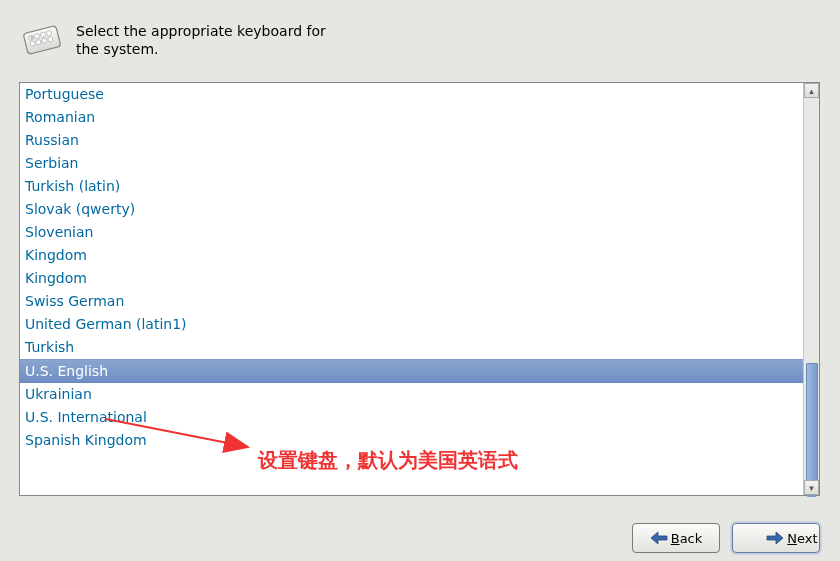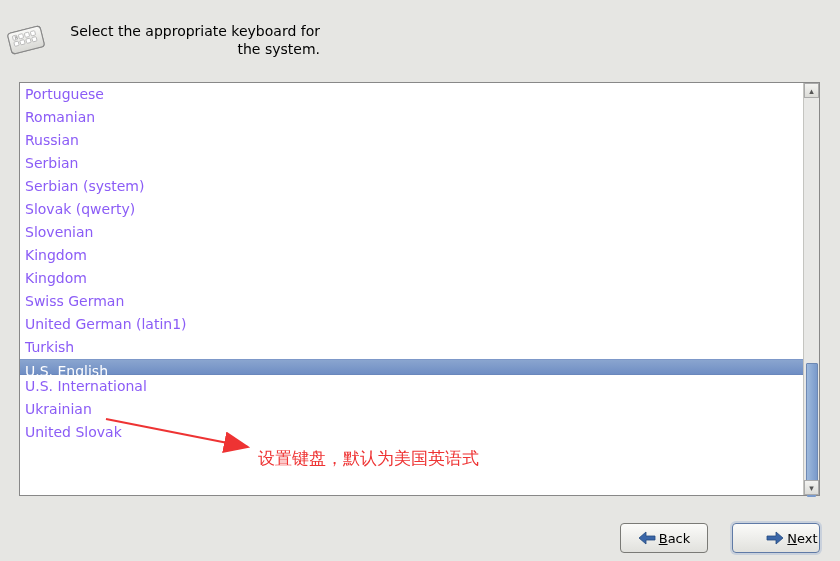--- a/index.html
+++ b/index.html
@@ -8,23 +8,22 @@
       font-size: 14px;
       background: #e6e6e3;
       width: 840px;
       height: 561px;
       overflow: hidden;
       position: relative;
     }
     .header {
       display: flex;
       align-items: flex-start;
-      padding: 22px 20px 0 4px;
+      padding: 22px 20px 0 20px;
       gap: 12px;
-      text-align: right;
     }
     .kbd-icon {
       width: 44px;
       height: 36px;
       flex-shrink: 0;
     }
     .instruction {
       font-size: 14px;
       color: #000;
       line-height: 1.3;
@@ -43,29 +42,29 @@
     .list {
       flex: 1;
       overflow: hidden;
       position: relative;
     }
     .item {
       height: 23px;
       line-height: 23px;
       padding-left: 5px;
       font-size: 14px;
-      color: #8b5cf6;
+      color: #0369a1;
       cursor: default;
     }
     .item.selected {
       background: linear-gradient(#8aa5cf, #6f8ec4);
       color: #fff;
       border-top: 1px solid #7d98c9;
       border-bottom: 1px solid #6a87bc;
-      height: 16px;
+      height: 24px;
       line-height: 22px;
     }
     .scrollbar {
       width: 16px;
       background: #e8e8e6;
       border-left: 1px solid #c4c4c0;
       position: relative;
     }
     .scroll-up, .scroll-down {
       height: 15px;
@@ -97,21 +96,21 @@
       width: 9px;
       height: 6px;
       background: #7a9acb;
       border-radius: 1px;
     }
     .buttons {
       position: absolute;
       right: 20px;
       bottom: 8px;
       display: flex;
-      gap: 24px;
+      gap: 12px;
     }
     .btn {
       width: 88px;
       height: 30px;
       border: 1px solid #7a7a76;
       border-radius: 4px;
       background: linear-gradient(#fbfbf9, #e1e1dd);
       display: flex;
       align-items: center;
       justify-content: center;
@@ -129,22 +128,23 @@
     .arrow-left, .arrow-right {
       width: 18px;
       height: 14px;
       display: inline-block;
     }
     .annotation {
       position: absolute;
       left: 258px;
       top: 447px;
       color: #e33;
-      font-size: 17px;
+      font-size: 20px;
       font-family: "Microsoft YaHei", sans-serif;
+      font-weight: bold;
     }
     .arrow-svg {
       position: absolute;
       left: 98px;
       top: 413px;
       pointer-events: none;
     }
   </style>
 </head>
 <body>
@@ -173,32 +173,32 @@
   </svg>
   <div class="instruction">Select the appropriate keyboard for the system.</div>
 </div>
 
 <div class="list-wrap">
   <div class="list" id="kbd-list">
       <div class="item">Portuguese</div>
       <div class="item">Romanian</div>
       <div class="item">Russian</div>
       <div class="item">Serbian</div>
-      <div class="item">Serbian (system)</div>
+      <div class="item">Turkish (latin)</div>
       <div class="item">Slovak (qwerty)</div>
       <div class="item">Slovenian</div>
       <div class="item">Kingdom</div>
       <div class="item">Kingdom</div>
       <div class="item">Swiss German</div>
       <div class="item">United German (latin1)</div>
       <div class="item">Turkish</div>
       <div class="item selected">U.S. English</div>
+      <div class="item">Ukrainian</div>
       <div class="item">U.S. International</div>
-      <div class="item">Ukrainian</div>
-      <div class="item">United Slovak</div>
+      <div class="item">Spanish Kingdom</div>
     </div>
   <div class="scrollbar">
     <div class="scroll-up">▴</div>
     <div class="scroll-thumb"></div>
     <div class="scroll-nub"></div>
     <div class="scroll-down">▾</div>
   </div>
 </div>
 
 <svg class="arrow-svg" width="170" height="50">

